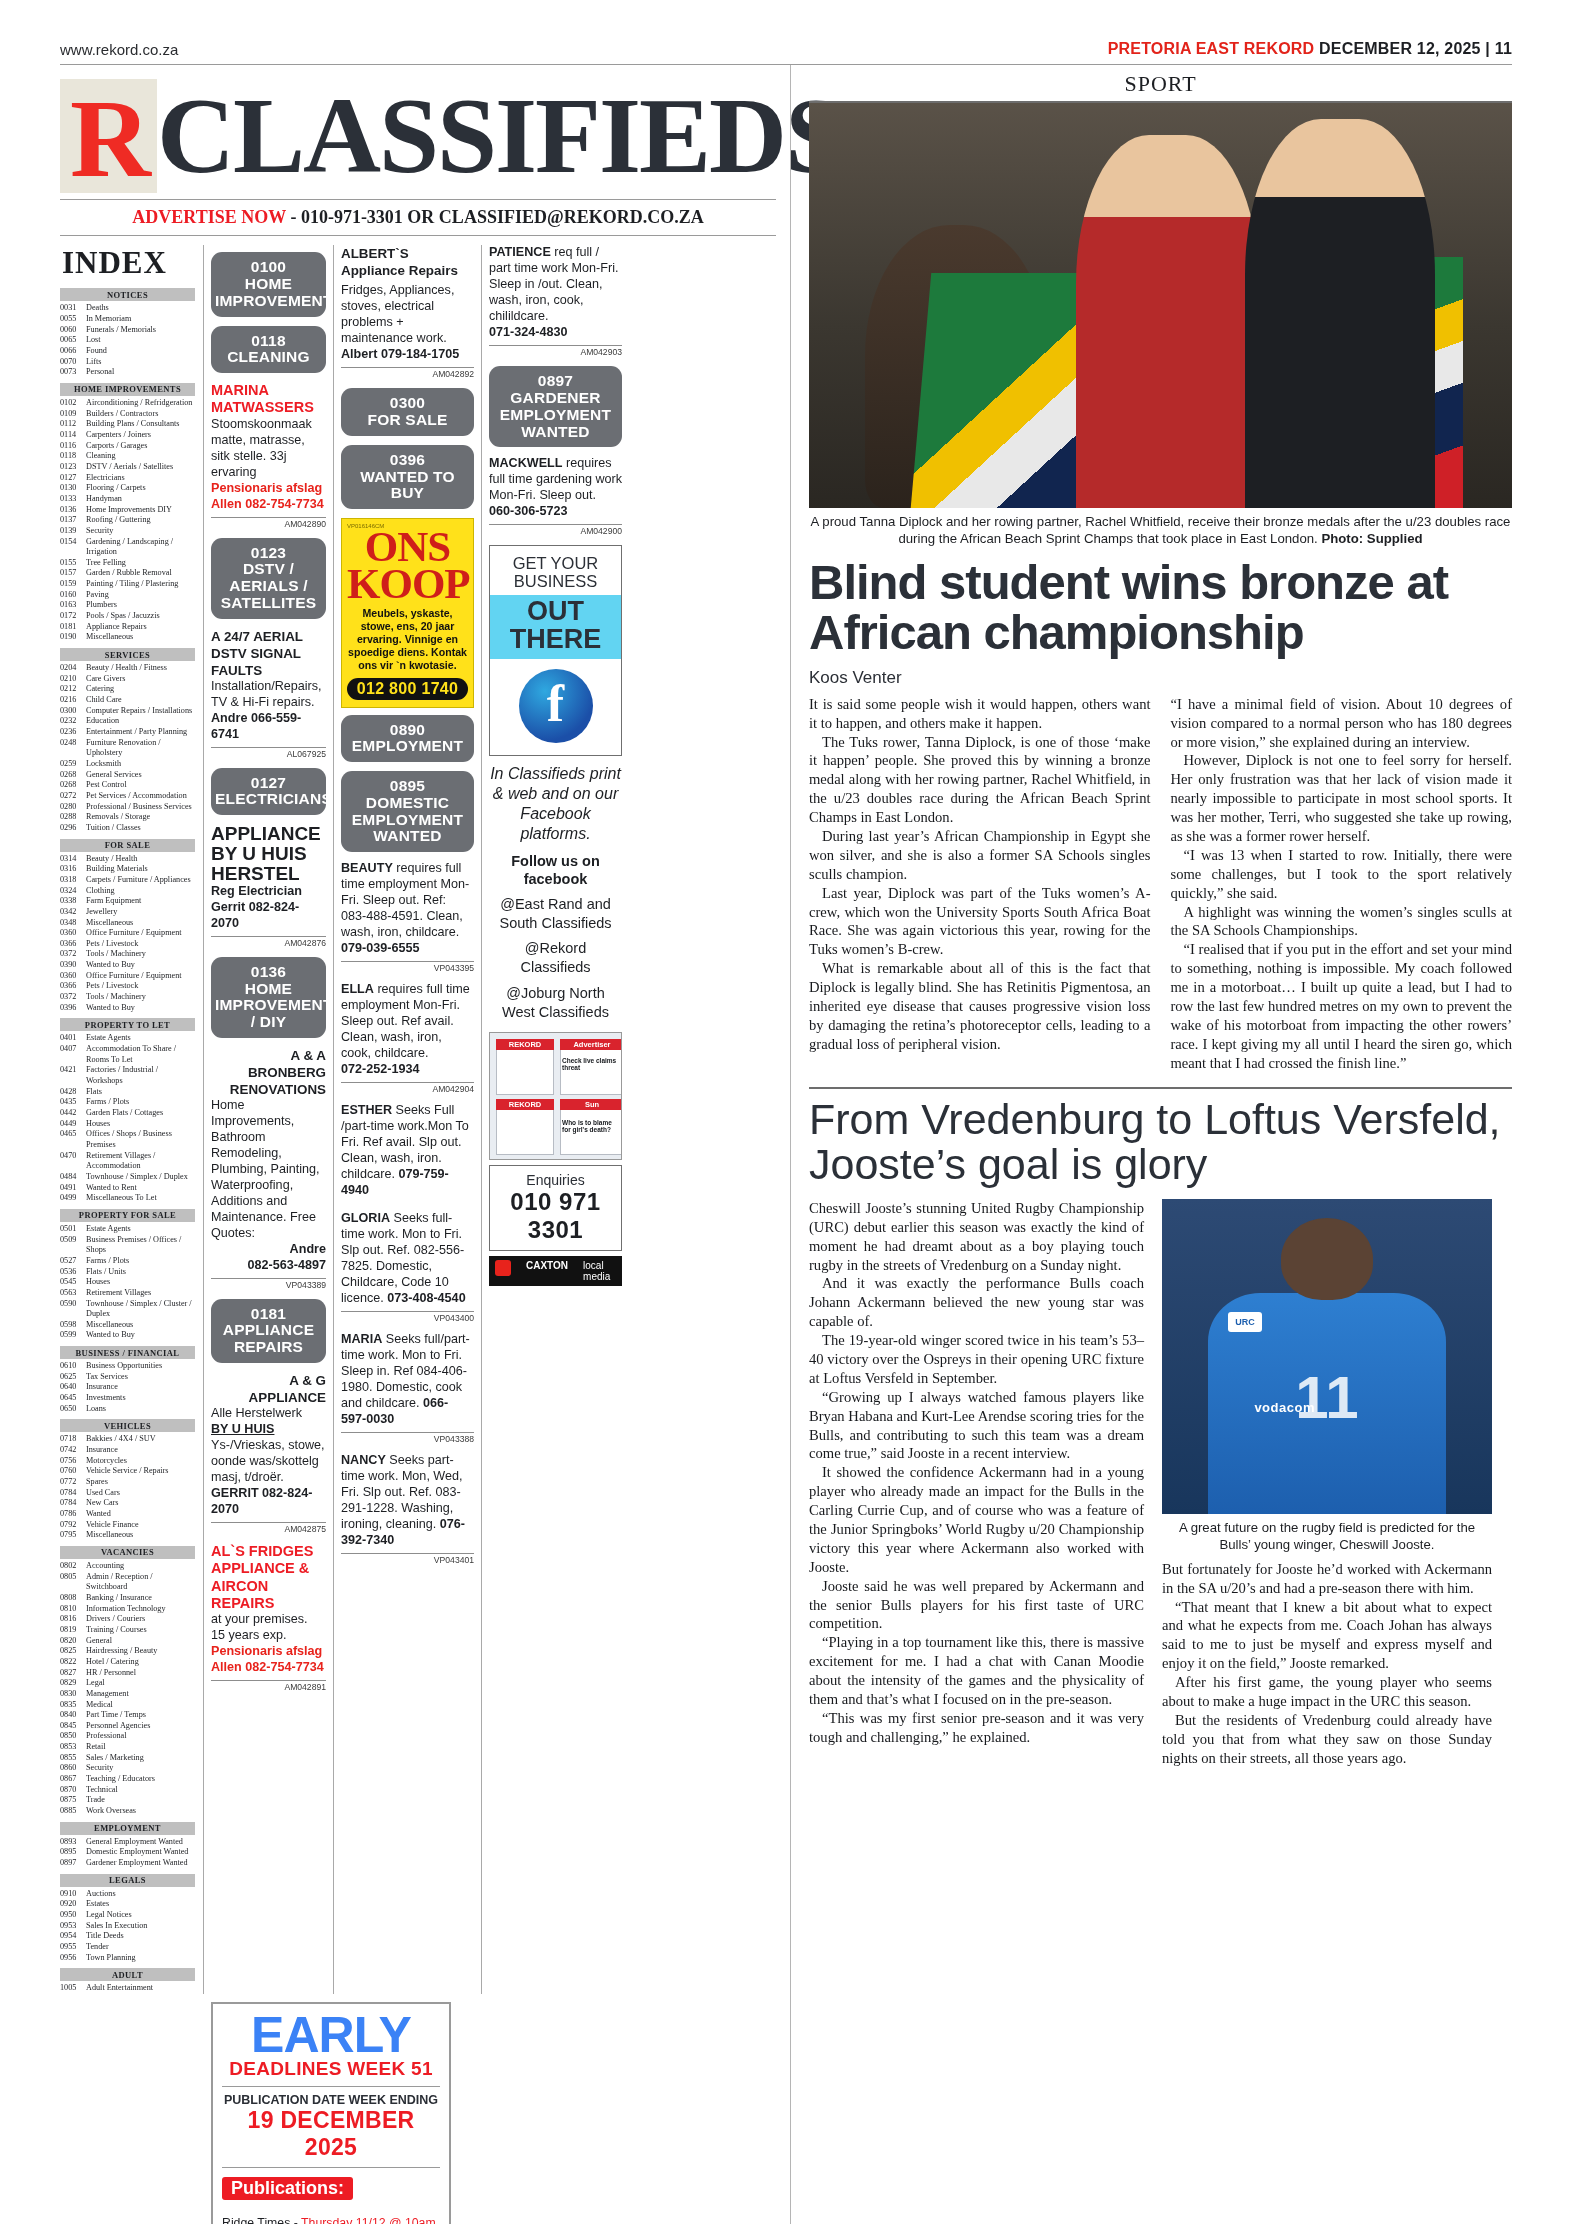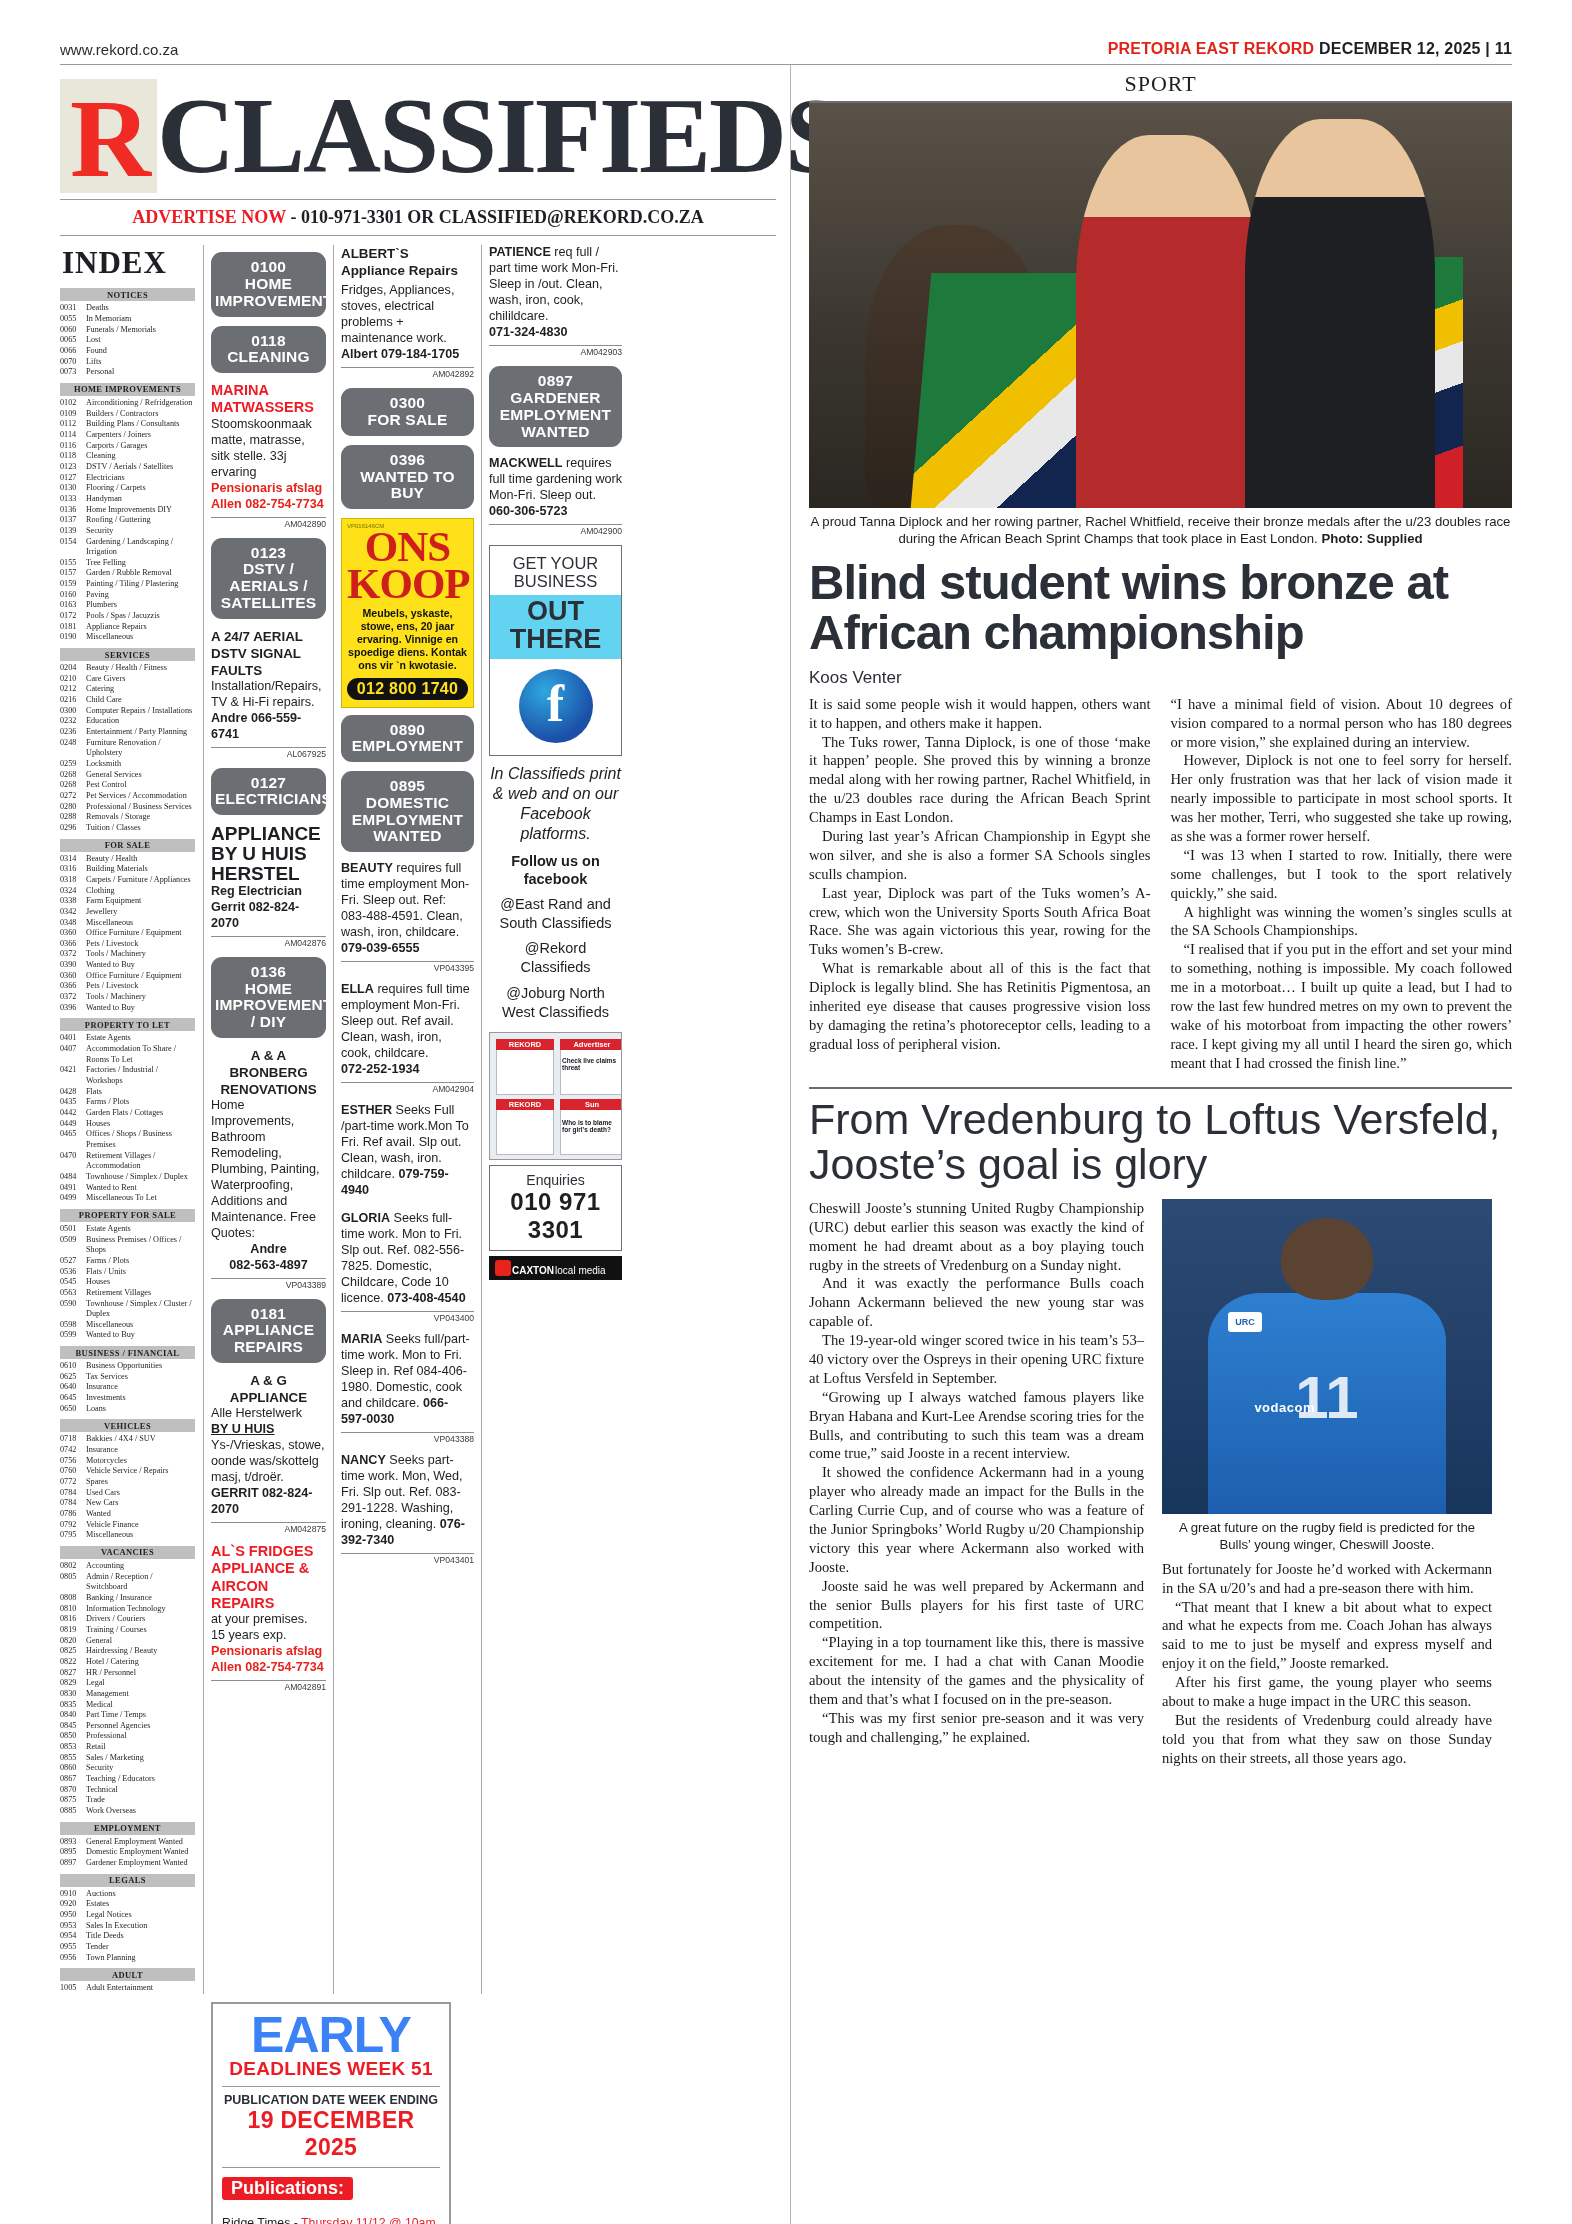--- a/index.html
+++ b/index.html
@@ -57,21 +57,21 @@
 
   
   .pill { background:#6b6e73; color:#fff; border-radius:11px; text-align:center;
           font-weight:bold; font-size:15.5px; line-height:1.08; padding:7px 4px;
           margin:7px 0 9px; letter-spacing:.2px; }
   .pill .num { display:block; }
 
   
   .ad { font-size:12.6px; line-height:1.27; color:#1d1f23; margin-bottom:4px; }
   .ad b { font-weight:bold; }
-  .ad .ctr { text-align:center; }
+  .ad .ctr { text-align:right; }
   .ad-ref { text-align:right; font-size:8.6px; color:#3a3a3a; border-top:1px solid #8d8d8d;
             margin:3px 0 9px; padding-top:1px; }
   .ad-red { color:#e8231c; }
   .adtitle { font-weight:bold; font-size:13.4px; }
   .big-title { font-weight:bold; font-size:19px; line-height:1.05; }
   .red-block { color:#ed1c24; font-weight:bold; font-size:14.5px; line-height:1.2; }
 
   
   .onskoop { background:#ffe11a; border:1px solid #cdb500; padding:4px 5px 7px;
              text-align:center; margin-bottom:4px; }
@@ -103,21 +103,21 @@
              overflow:hidden; margin-bottom:5px; }
   .collage .tile { position:absolute; background:#fff; border:1px solid #b7bcc4; }
   .collage .banner { position:absolute; left:0; right:0; background:#d9232d; color:#fff;
              font-weight:bold; font-size:7.5px; text-align:center; padding:1px 0; }
   .collage .hl { position:absolute; font-size:6.5px; font-weight:bold; color:#15181c; line-height:1.1; }
 
   
   .enq { border:1px solid #6f6f6f; text-align:center; padding:6px 4px; }
   .enq .t { font-size:14px; color:#2b2f36; }
   .enq .n { font-weight:bold; font-size:24px; letter-spacing:.5px; }
-  .caxton { background:#111; color:#fff; display:flex; align-items:flex-end; gap:1px;
+  .caxton { background:#111; color:#fff; display:flex; align-items:flex-start; gap:15px;
             padding:4px 6px; margin-top:5px; font-size:10px; }
   .caxton .dot { width:16px; height:16px; background:#e8231c; border-radius:3px; flex:none; }
 
   
   .early { border:2px solid #9a9a9a; padding:8px 9px 10px; margin-top:8px; position:relative; }
   .early .e1 { color:#3b82f6; font-weight:bold; font-size:50px; text-align:center; line-height:.92; letter-spacing:-1px; }
   .early .e2 { color:#ed1c24; font-weight:bold; font-size:19px; text-align:center; letter-spacing:.3px; }
   .early hr { border:0; border-top:1px solid #9a9a9a; margin:6px 0; }
   .early .e3 { font-weight:bold; font-size:12.5px; text-align:center; color:#2b2f36; }
   .early .e4 { color:#ed1c24; font-weight:bold; font-size:23px; text-align:center; letter-spacing:.3px; }

